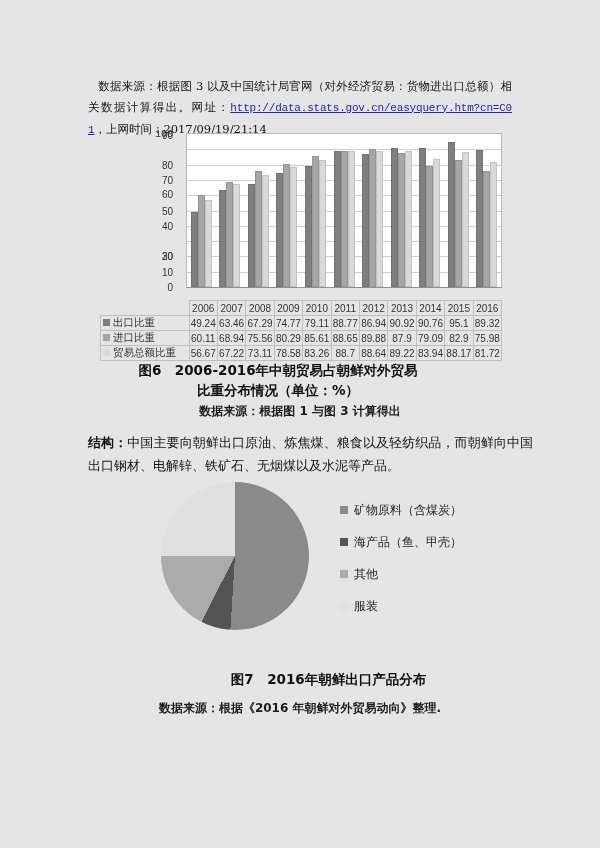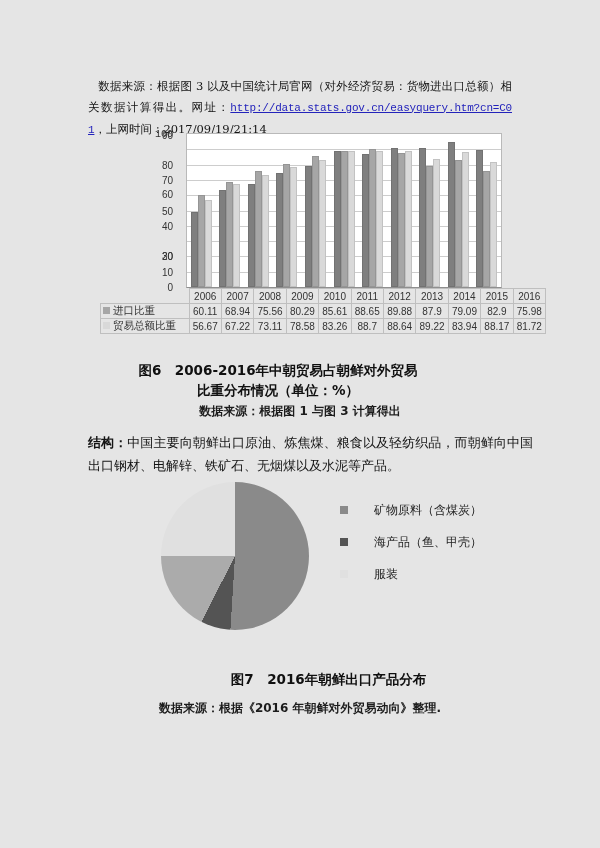--- a/index.html
+++ b/index.html
@@ -34,21 +34,21 @@
   }
   .plot {
     position:relative; width:316px; height:155px; box-sizing:border-box;
     border:1px solid #b9b9b9; border-bottom-color:#8f8f8f; background:#fff;
   }
   .gridline { position:absolute; left:0; right:0; height:1px; background:#cdcdcd; }
   .bars { position:absolute; left:0; right:0; top:0; bottom:0; display:flex; align-items:flex-end; }
   .bar-group { flex:1; display:flex; justify-content:center; align-items:flex-end; height:100%; }
   .bar { width:7px; box-shadow: inset 0 0 0 1px rgba(0,0,0,0.10); }
 
-  table.chart-table { border-collapse:collapse; table-layout:fixed; width:446px; margin-top:0;padding-left:36px; }
+  table.chart-table { border-collapse:collapse; table-layout:fixed; width:402px; margin-top:12px;padding-left:36px; }
   .chart-table td {
     border:1px solid #bfbfbf; height:14px; padding:0 1px;
     font-family:"Liberation Sans","DejaVu Sans",sans-serif;
     font-size:10px; color:#333; text-align:center;
     white-space:nowrap; overflow:hidden;
   }
   .chart-table td.corner { border:none; }
   .chart-table td.rowhead { text-align:left; padding-left:2px; font-size:10.5px; }
   .key-square { display:inline-block; width:7px; height:7px; margin-right:3px; }
 
@@ -78,21 +78,20 @@
   
   #pie {
     position:absolute; left:161px; top:482px; width:148px; height:148px;
     border-radius:50%;
   }
   #pie-legend { position:absolute; left:340px; top:494px; }
   .legend-item {
     display:flex; align-items:center; height:32px;
     font-size:12px; color:#222;
     font-family:Liberation Mono, monospace;
-    gap:20px;
   }
   .legend-swatch { width:8px; height:8px; margin-right:6px; flex:0 0 auto; }
 </style>
 </head>
 <body>
 
 <div class="page">
 
   <p class="top-note"><span>数据来源：根据图 3 以及中国统计局官网（对外经济贸易：货物进出口总额）相关数据计算得出。网址：</span><a href="#" class="url-link">http://data.stats.gov.cn/easyquery.htm?cn=C01</a><span>，上网时间：2017/09/19/21:14</span></p>
 
@@ -190,20 +189,34 @@
             <td>2009</td>
             <td>2010</td>
             <td>2011</td>
             <td>2012</td>
             <td>2013</td>
             <td>2014</td>
             <td>2015</td>
             <td>2016</td>
           </tr>
           <tr>
+            <td class="rowhead"><span class="key-square" style="background: rgb(127, 127, 127);"></span>出口比重</td>
+            <td>49.24</td>
+            <td>63.46</td>
+            <td>67.29</td>
+            <td>74.77</td>
+            <td>79.11</td>
+            <td>88.77</td>
+            <td>86.94</td>
+            <td>90.92</td>
+            <td>90.76</td>
+            <td>95.1</td>
+            <td>89.32</td>
+          </tr>
+          <tr>
             <td class="rowhead"><span class="key-square" style="background: rgb(166, 166, 166);"></span>进口比重</td>
             <td>60.11</td>
             <td>68.94</td>
             <td>75.56</td>
             <td>80.29</td>
             <td>85.61</td>
             <td>88.65</td>
             <td>89.88</td>
             <td>87.9</td>
             <td>79.09</td>
@@ -241,20 +254,24 @@
   <div id="pie-legend">
       <div class="legend-item">
         <span class="legend-swatch" style="background: rgb(138, 138, 138);"></span>
         <span>矿物原料（含煤炭）</span>
       </div>
       <div class="legend-item">
         <span class="legend-swatch" style="background: rgb(84, 84, 84);"></span>
         <span>海产品（鱼、甲壳）</span>
       </div>
       <div class="legend-item">
+        <span class="legend-swatch" style="background: rgb(171, 171, 171);"></span>
+        <span>其他</span>
+      </div>
+      <div class="legend-item">
         <span class="legend-swatch" style="background: rgb(224, 224, 224);"></span>
         <span>服装</span>
       </div>
     </div>
 
   <div class="fig-title" id="fig7-title">图7　2016年朝鲜出口产品分布</div>
 
   <div class="fig-source" id="fig7-source">数据来源：根据《2016 年朝鲜对外贸易动向》整理.</div>
 
 </div>

